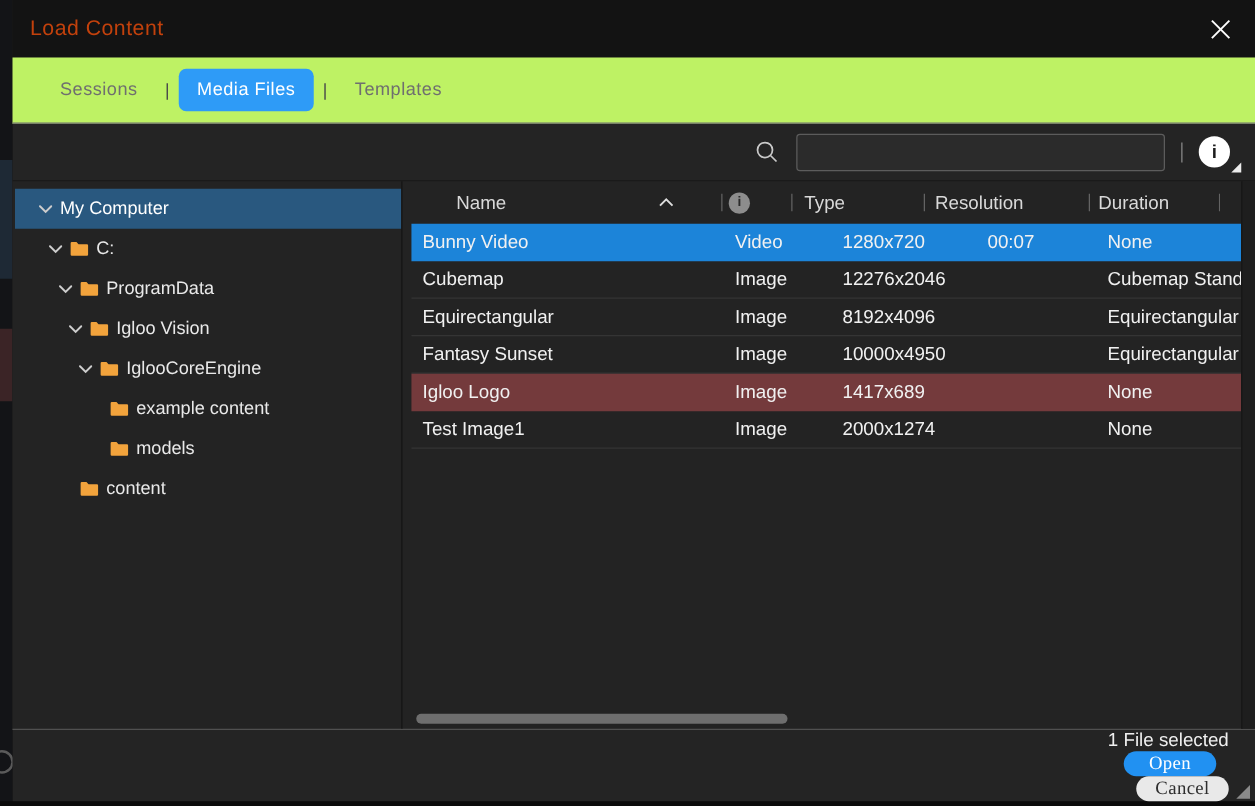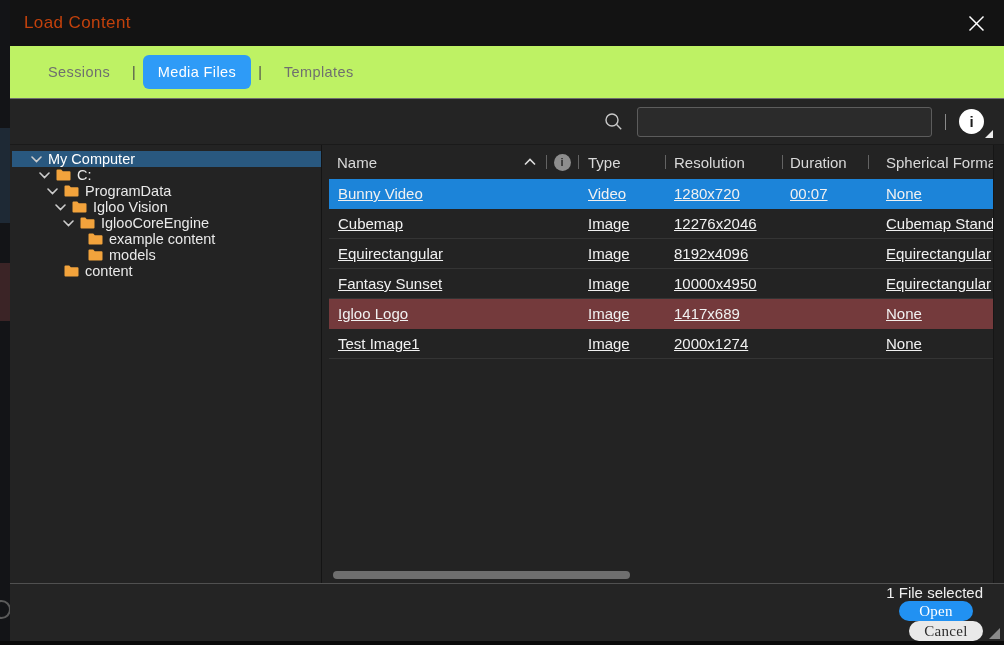--- a/index.html
+++ b/index.html
@@ -43,46 +43,46 @@
   .info-btn{position:relative;width:25px;height:25px;border-radius:50%;background:#ffffff;border:none;
     color:#1d1d1d;font-weight:bold;font-size:15px;line-height:25px;text-align:center;padding:0;cursor:pointer;font-family:inherit;}
   .info-corner{position:absolute;right:-9px;bottom:-4px;width:0;height:0;
     border-left:8px solid transparent;border-bottom:8px solid #ececec;}
 
   
   .main{position:absolute;top:144px;left:0;right:0;height:440px;box-sizing:border-box;
     border-top:1px solid #1a1a1a;border-bottom:1px solid #505050;background:#232323;}
   .tree-pane{position:absolute;left:2px;top:0;width:310px;height:438px;padding-top:6px;box-sizing:border-box;
     border-right:1px solid #141414;overflow:hidden;}
-  .tree-row{height:16px;display:flex;align-items:center;color:#e9e9e9;font-size:14.5px;cursor:pointer;white-space:nowrap;}
+  .tree-row{height:32px;display:flex;align-items:center;color:#e9e9e9;font-size:14.5px;cursor:pointer;white-space:nowrap;}
   .tree-row.selected{background:var(--tree-selected);color:#ffffff;}
   .chev{width:14px;margin-right:5px;display:flex;align-items:center;justify-content:center;flex:none;}
   .folder{width:15px;margin-right:6px;display:flex;align-items:center;flex:none;}
 
   .table-pane{position:absolute;left:319px;top:0;right:11px;height:438px;overflow:hidden;}
   .gutter{position:absolute;right:0;top:0;width:11px;height:438px;background:#1e1e1e;border-left:1px solid #161616;box-sizing:border-box;}
 
   .thead{display:flex;height:34px;align-items:center;color:#d9d9d9;font-size:15px;}
-  .hcell{position:relative;height:100%;display:flex;align-items:center;box-sizing:border-box;cursor:pointer;}
+  .hcell{position:relative;height:100%;display:flex;align-items:center;box-sizing:border-box;cursor:pointer;margin-left:28px;}
   .hcell:not(:first-child)::before{content:"";position:absolute;left:0;top:10px;height:14px;width:1px;background:#636363;}
   .h-name{width:217px;padding-left:8px;justify-content:space-between;padding-right:10px;}
   .h-info{width:32px;justify-content:center;}
   .h-type{width:87px;padding-left:10px;}
   .h-res{width:117px;padding-left:9px;}
   .h-dur{width:86px;padding-left:8px;}
   .h-sph{flex:1;min-width:0;padding-left:18px;white-space:nowrap;overflow:hidden;}
   .sort-icon{display:flex;}
   .info-mini{width:17px;height:17px;border-radius:50%;background:#8d8d8d;color:#2b2b2b;font-size:11px;font-weight:bold;
     line-height:17px;text-align:center;}
 
   .trow{display:flex;height:30px;align-items:center;color:#f1f1f1;font-size:15px;cursor:pointer;box-sizing:border-box;
     border-bottom:1px solid rgba(255,255,255,0.08);}
   .trow.sel{background:var(--row-selected);border-bottom-color:transparent;}
   .trow.red{background:var(--row-flagged);border-bottom-color:transparent;}
-  .cell{box-sizing:border-box;white-space:nowrap;overflow:hidden;text-decoration:underline;}
+  .cell{box-sizing:border-box;white-space:nowrap;overflow:hidden;}
   .c-name{width:249px;padding-left:9px;}
   .c-type{width:87px;padding-left:10px;}
   .c-resolution{width:117px;padding-left:9px;}
   .c-duration{width:86px;padding-left:8px;}
   .c-spherical_format{flex:1;min-width:0;padding-left:18px;}
 
   .hscroll-thumb{position:absolute;left:4px;bottom:4px;width:297px;height:8px;border-radius:4px;background:#6e6e6e;cursor:pointer;}
 
   
   .footer{position:absolute;top:584px;left:0;right:0;height:57px;display:flex;align-items:flex-end;

